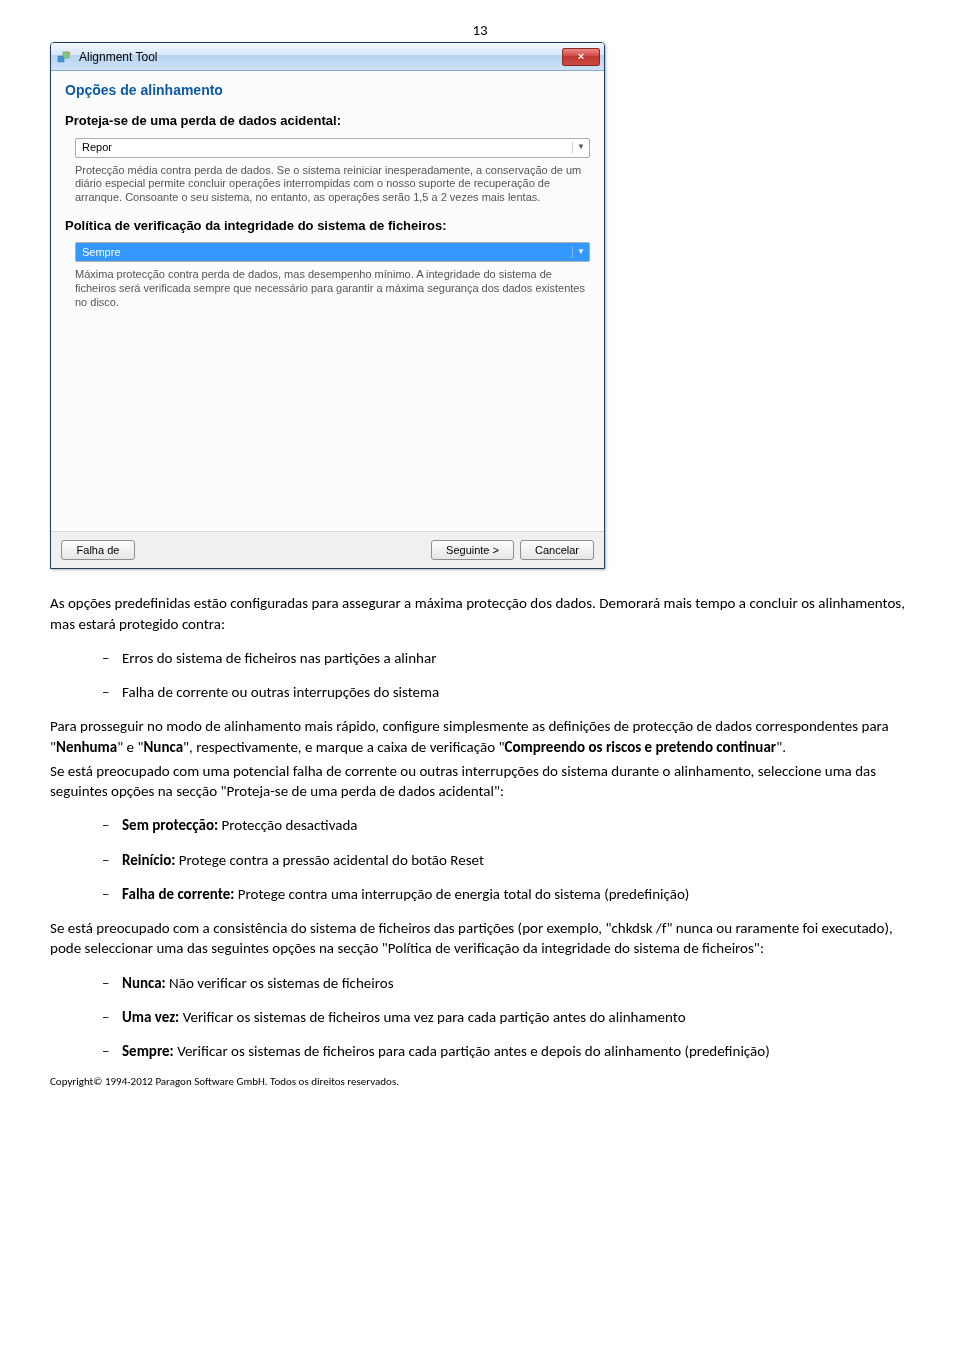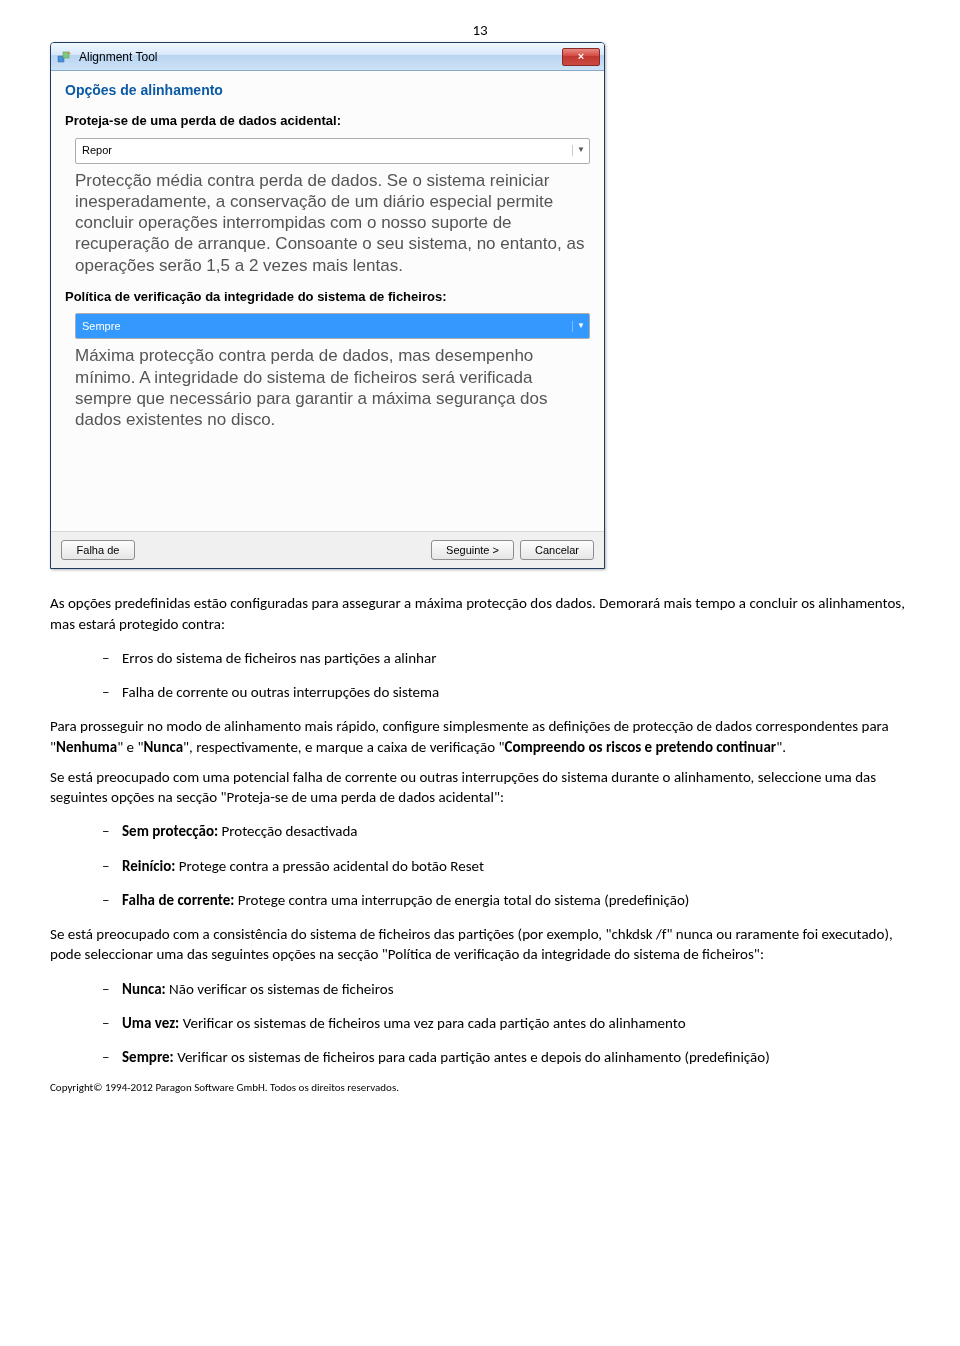--- a/index.html
+++ b/index.html
@@ -66,41 +66,41 @@
     font-weight: bold;
     font-size: 13px;
     color: #000;
     margin: 4px 0 6px 0;
   }
   .combo {
     display: inline-flex;
     align-items: center;
     border: 1px solid #abadb3;
     background: #fff;
-    height: 26px;
+    height: 20px;
     min-width: 110px;
     padding: 0 4px 0 6px;
     font-size: 11px;
     margin: 2px 0 4px 10px;
     border-radius: 2px;
   }
   .combo.sel {
     background: #3399ff;
     color: #fff;
   }
   .combo .combo-arrow {
     margin-left: auto;
     border-left: 1px solid #ccc;
     padding-left: 4px;
     color: #555;
     font-size: 8px;
   }
   .combo.sel .combo-arrow { border-left-color: #7fbfff; color: #fff; }
   .dlg-desc {
-    font-size: 17px;
+    font-size: 11px;
     color: #555;
     margin: 2px 0 8px 10px;
     line-height: 1.25;
   }
   .dialog-footer {
     background: #f0f0f0;
     border-top: 1px solid #d8d8d8;
     padding: 8px 10px;
     display: flex;
     align-items: center;
@@ -112,21 +112,21 @@
     background: linear-gradient(to bottom, #fdfdfd, #e6e6e6);
     border-radius: 3px;
     padding: 3px 14px;
     font-size: 11px;
     font-family: "Segoe UI", Tahoma, sans-serif;
     cursor: pointer;
     min-width: 74px;
   }
 
   
-  .doc p { margin: 10px 0; }
+  .doc p { margin: 4px 0; }
   .doc ul { list-style: none; padding-left: 52px; margin: 8px 0; }
   .doc ul li {
     position: relative;
     margin: 14px 0;
     padding-left: 20px;
   }
   .doc ul li::before {
     content: "–";
     position: absolute;
     left: 0;

